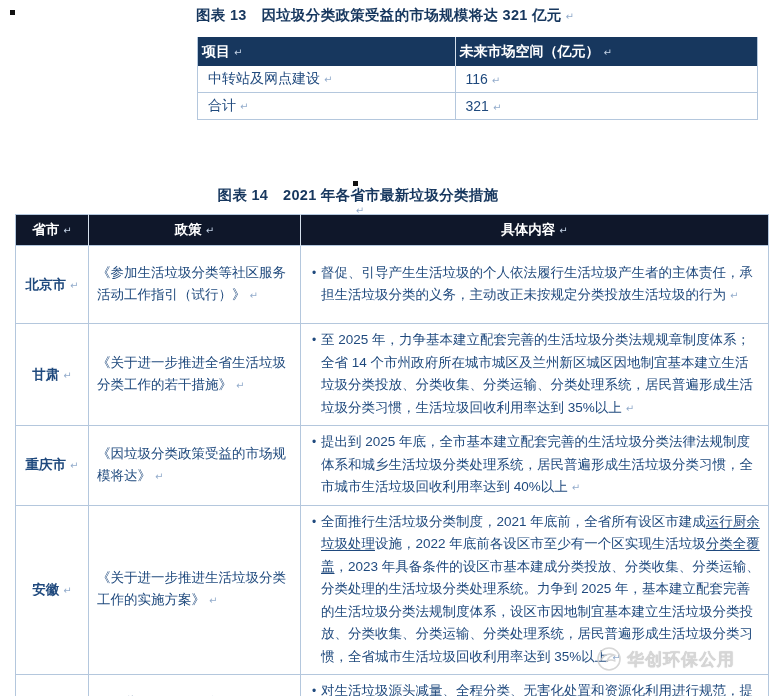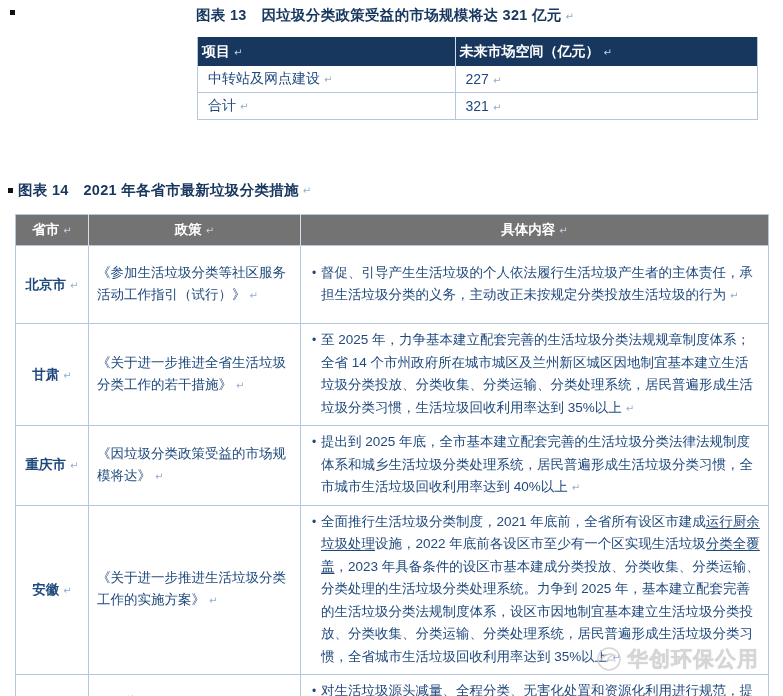--- a/index.html
+++ b/index.html
@@ -16,21 +16,21 @@
     position: absolute; left: 10px; top: 10px;
     width: 5px; height: 5px; background: #111; display: block;
   }
 
   
   .fig-title {
     font-weight: bold; font-size: 14.5px; color: #17375E;
     letter-spacing: 0.3px;
   }
   .fig13-title-wrap { position: absolute; left: 196px; top: 6px; width: 570px; }
-  .fig14-title-wrap { position: absolute; left: 8px; top: 181px; width: 700px; display: flex; align-items: center; }
+  .fig14-title-wrap { position: absolute; left: 8px; top: 181px; width: 700px; display: flex; align-items: center; flex-direction: column; }
   .title-bullet {
     display: inline-block; width: 5px; height: 5px; background: #111;
     margin-right: 5px; flex: 0 0 auto;
   }
 
   
   .rm { color: #93accc; font-size: 10px; margin-left: 4px; font-weight: normal; }
   thead .rm { color: #c4d3e6; }
 
   
@@ -54,21 +54,21 @@
   .source-line {
     font-style: italic; font-size: 12.5px; color: #1F497D; margin-top: 5px;
   }
   .fig13-source { position: absolute; left: 197px; top: 142px; width: 570px; }
   .fig14-source { position: absolute; left: 15px; top: 696px; width: 500px; }
 
   
   .fig14-table-wrap { position: absolute; left: 15px; top: 214px; width: 753px; }
   .t2 { border: 1px solid #b4c7dd; table-layout: fixed; }
   .t2 th {
-    background: #737373; color: #ffffff; font-weight: bold; font-size: 13.5px;
+    background: #0f172a; color: #ffffff; font-weight: bold; font-size: 13.5px;
     text-align: center; padding: 6px 4px; height: 31px; border-left: 1px solid #d6e0ec; margin-left: 20px;
   }
   .t2 th:first-child { border-left: none; }
   .t2 td {
     border: 1px solid #b4c7dd; vertical-align: middle;
     font-size: 13.5px; color: #1F497D; background: #fff;
   }
   .col-province { width: 73px; }
   .col-policy  { width: 212px; }
   .col-content { width: 468px; }
@@ -88,21 +88,21 @@
   .rh-4 { height: 60px; }
 
   
   .watermark {
     position: absolute; left: 596px; top: 644px; width: 180px; height: 30px;
     display: flex; align-items: center; gap: 5px;
     color: #bfbfbf; opacity: 0.85; pointer-events: none;
   }
   .watermark-logo { flex: 0 0 auto; }
   .watermark-label {
-    font-size: 21px; font-weight: bold; color: #cfcfcf;
+    font-size: 17px; font-weight: bold; color: #cfcfcf;
     letter-spacing: 1px; white-space: nowrap;
     text-shadow: 0 0 1px #b5b5b5;
   }
 </style>
 </head>
 <body>
 
 <div class="page">
 
   <span class="margin-bullet"></span>
@@ -119,21 +119,21 @@
         </colgroup>
       <thead>
         <tr>
           <th><span>项目</span><span class="rm">↵</span></th>
           <th><span>未来市场空间（亿元）</span><span class="rm">↵</span></th>
         </tr>
       </thead>
       <tbody>
         <tr>
           <td><span>中转站及网点建设</span><span class="rm">↵</span></td>
-          <td><span>227</span><span class="rm">↵</span></td>
+          <td><span>116</span><span class="rm">↵</span></td>
         </tr>
         <tr>
           <td><span>合计</span><span class="rm">↵</span></td>
           <td><span>321</span><span class="rm">↵</span></td>
         </tr>
       </tbody>
     </table>
   </div>
 
 

